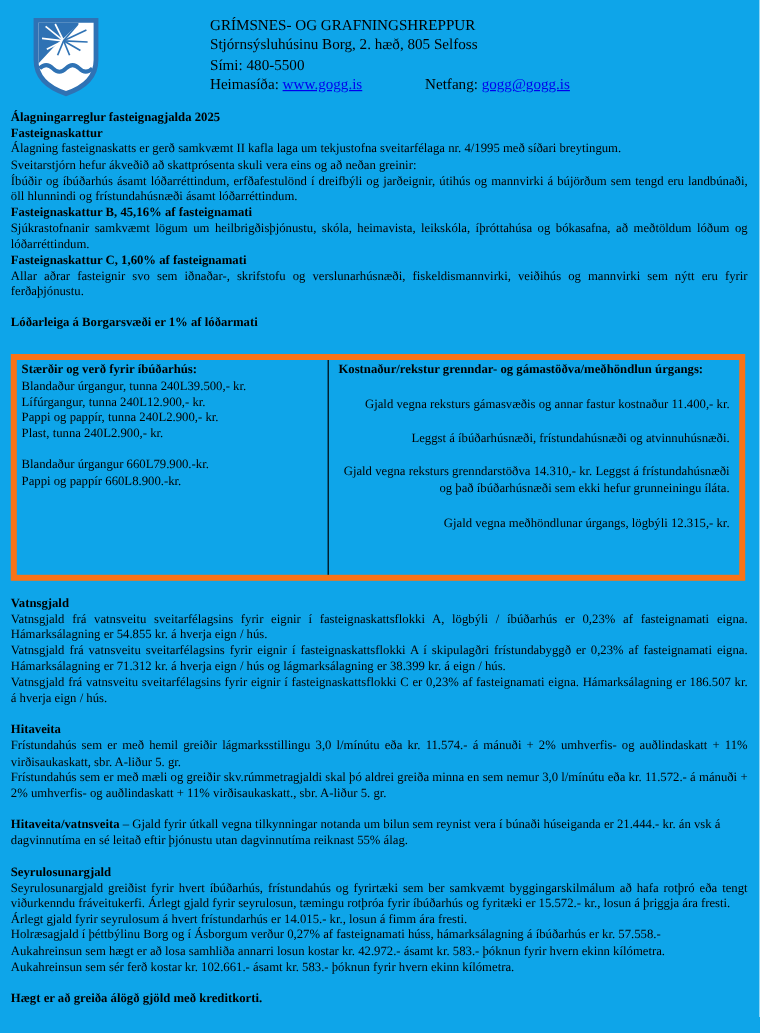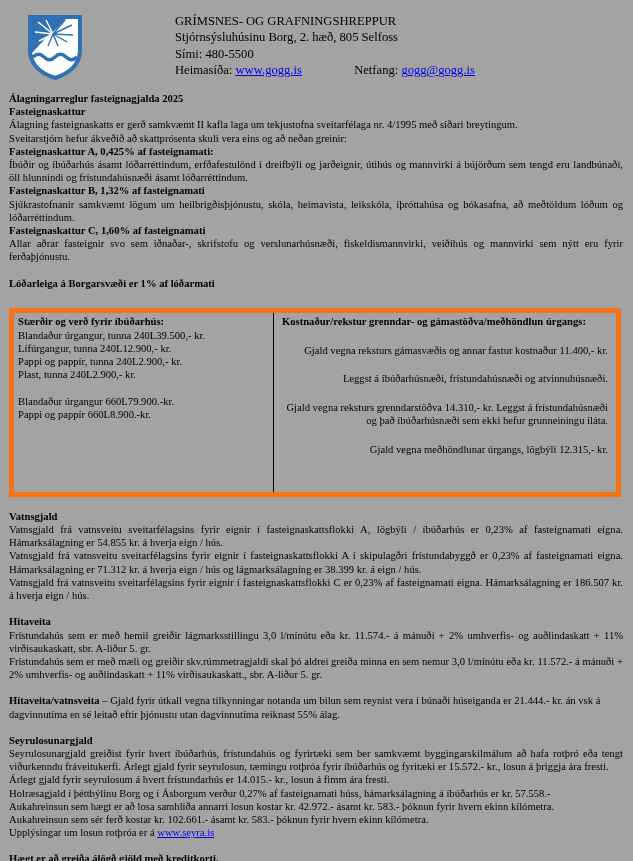--- a/index.html
+++ b/index.html
@@ -1,19 +1,19 @@
 <!DOCTYPE html>
 <html><head>
 <meta charset="utf-8">
 <style>
   html,body{margin:0;padding:0;background:#fff;}
   .page{
     position:relative;
     width:633px;height:861px;
-    background:#a3a3a3;
+    background:#0ea5e9;
     font-family:"Liberation Serif", serif;
     font-size:10.6px;
     color:#000;
     overflow:hidden;
   }
   
   .header{display:flex;align-items:flex-start;padding:13px 0 0 25px;}
   .logo{width:60px;height:68px;flex:0 0 auto;}
   .header-text{margin-left:90px;font-size:12.6px;line-height:16.4px;}
   .header-text .row{white-space:nowrap;}
@@ -75,23 +75,22 @@
   </div>
 
   <div class="content">
 
     <p class="b tal">Álagningarreglur fasteignagjalda 2025</p>
 
     <p class="b tal">Fasteignaskattur</p>
     <p class="tal">Álagning fasteignaskatts er gerð samkvæmt II kafla laga um tekjustofna sveitarfélaga nr. 4/1995 með síðari breytingum.</p>
     <p class="tal">Sveitarstjórn hefur ákveðið að skattprósenta skuli vera eins og að neðan greinir:</p>
 
-    <p class="b tal">Fasteignaskattur A, 0,425% af fasteignamati:</p>
     <p>Íbúðir og íbúðarhús ásamt lóðarréttindum, erfðafestulönd í dreifbýli og jarðeignir, útihús og mannvirki á bújörðum sem tengd eru landbúnaði, öll hlunnindi og frístundahúsnæði ásamt lóðarréttindum.</p>
-    <p class="b tal">Fasteignaskattur B, 1,32% af fasteignamati</p>
+    <p class="b tal">Fasteignaskattur B, 45,16% af fasteignamati</p>
     <p>Sjúkrastofnanir samkvæmt lögum um heilbrigðisþjónustu, skóla, heimavista, leikskóla, íþróttahúsa og bókasafna, að meðtöldum lóðum og lóðarréttindum.</p>
     <p class="b tal">Fasteignaskattur C, 1,60% af fasteignamati</p>
     <p>Allar aðrar fasteignir svo sem iðnaðar-, skrifstofu og verslunarhúsnæði, fiskeldismannvirki, veiðihús og mannvirki sem nýtt eru fyrir ferðaþjónustu.</p>
 
     <div class="gap"></div>
     <p class="b tal">Lóðarleiga á Borgarsvæði er 1% af lóðarmati</p>
     <div class="gap"></div>
 
 
     <div class="sorp-table">
@@ -146,21 +145,20 @@
     <div class="gap"></div>
     <p class="tal"><span class="b">Hitaveita/vatnsveita</span><span> – Gjald  fyrir útkall vegna tilkynningar notanda um bilun sem reynist vera í búnaði húseiganda er 21.444.- kr. án vsk á dagvinnutíma en sé leitað eftir þjónustu utan dagvinnutíma reiknast 55% álag.</span></p>
 
     <div class="gap"></div>
     <p class="b tal">Seyrulosunargjald</p>
     <p>Seyrulosunargjald greiðist fyrir hvert íbúðarhús, frístundahús og fyrirtæki sem ber samkvæmt byggingarskilmálum að hafa rotþró eða tengt viðurkenndu fráveitukerfi. Árlegt gjald fyrir seyrulosun, tæmingu rotþróa fyrir íbúðarhús og fyritæki er 15.572.- kr., losun á þriggja ára fresti.</p>
     <p class="tal">Árlegt gjald fyrir seyrulosum á hvert frístundarhús er 14.015.- kr., losun á fimm ára fresti.</p>
     <p class="tal">Holræsagjald í þéttbýlinu Borg og í Ásborgum verður 0,27% af fasteignamati húss, hámarksálagning á íbúðarhús er kr. 57.558.-</p>
     <p class="tal">Aukahreinsun sem hægt er að losa samhliða annarri losun kostar kr. 42.972.- ásamt kr. 583.- þóknun fyrir hvern ekinn kílómetra.</p>
     <p class="tal">Aukahreinsun sem sér ferð kostar kr. 102.661.- ásamt kr. 583.- þóknun fyrir hvern ekinn kílómetra.</p>
-    <p class="tal"><span>Upplýsingar um losun rotþróa er á </span><a class="link">www.seyra.is</a></p>
 
     <div class="gap"></div>
     <p class="b tal">Hægt er að greiða álögð gjöld með kreditkorti.</p>
 
     <div class="gap"></div>
 
   </div>
 </div>
 
 </body></html>

